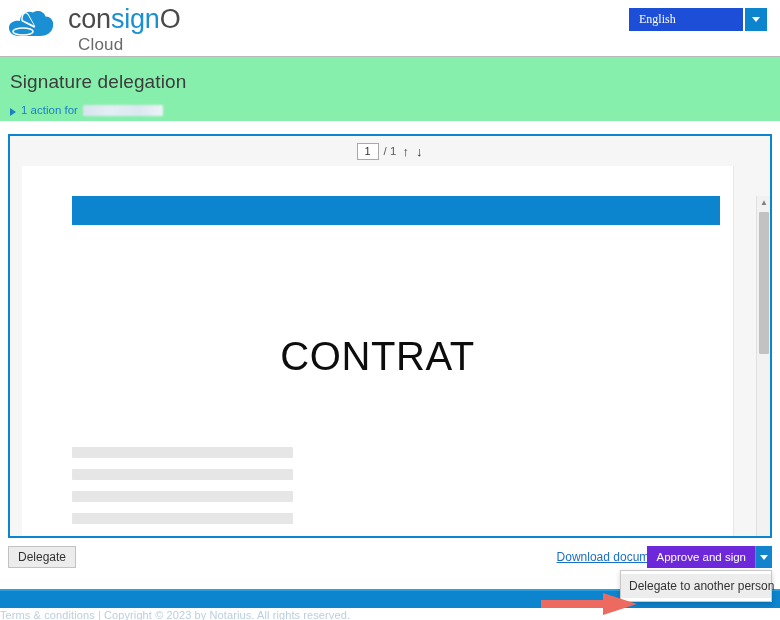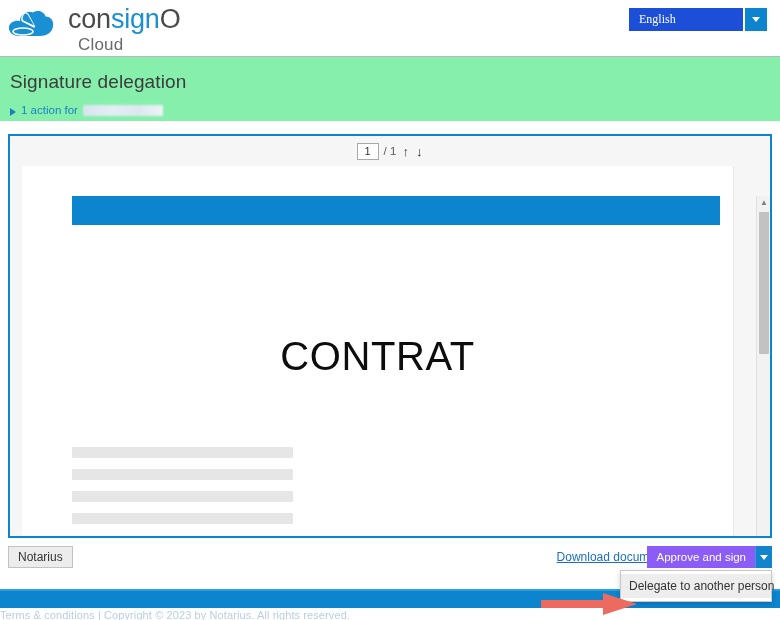--- a/index.html
+++ b/index.html
@@ -256,21 +256,21 @@
     text-decoration: underline;
     cursor: pointer;
   }
   .approve-wrap {
     position: absolute;
     right: 8px; top: 5px;
     display: flex;
     height: 22px;
   }
   .btn-approve {
-    background: #8b5cf6;
+    background: #6d28d9;
     color: #ffffff;
     border: none;
     font-size: 11.5px;
     padding: 0 9px;
     font-family: inherit;
     cursor: pointer;
   }
   .btn-approve-caret {
     background: #1184cd;
     border: none;
@@ -393,21 +393,21 @@
 
       <div class="vscroll">
         <div class="vs-arrow">▲</div>
         <div class="vs-thumb"></div>
 
       </div>
     </div>
   </div>
 
   <div class="actionbar">
-    <button class="btn-decline">Notarius</button>
+    <button class="btn-decline">Delegate</button>
     <a class="link-download" href="#">Download document</a>
     <div class="approve-wrap">
       <button class="btn-approve">Approve and sign</button>
       <button class="btn-approve-caret">
         <span class="caret-down"></span>
       </button>
     </div>
   </div>
 
   <div class="footer-strip"></div>

